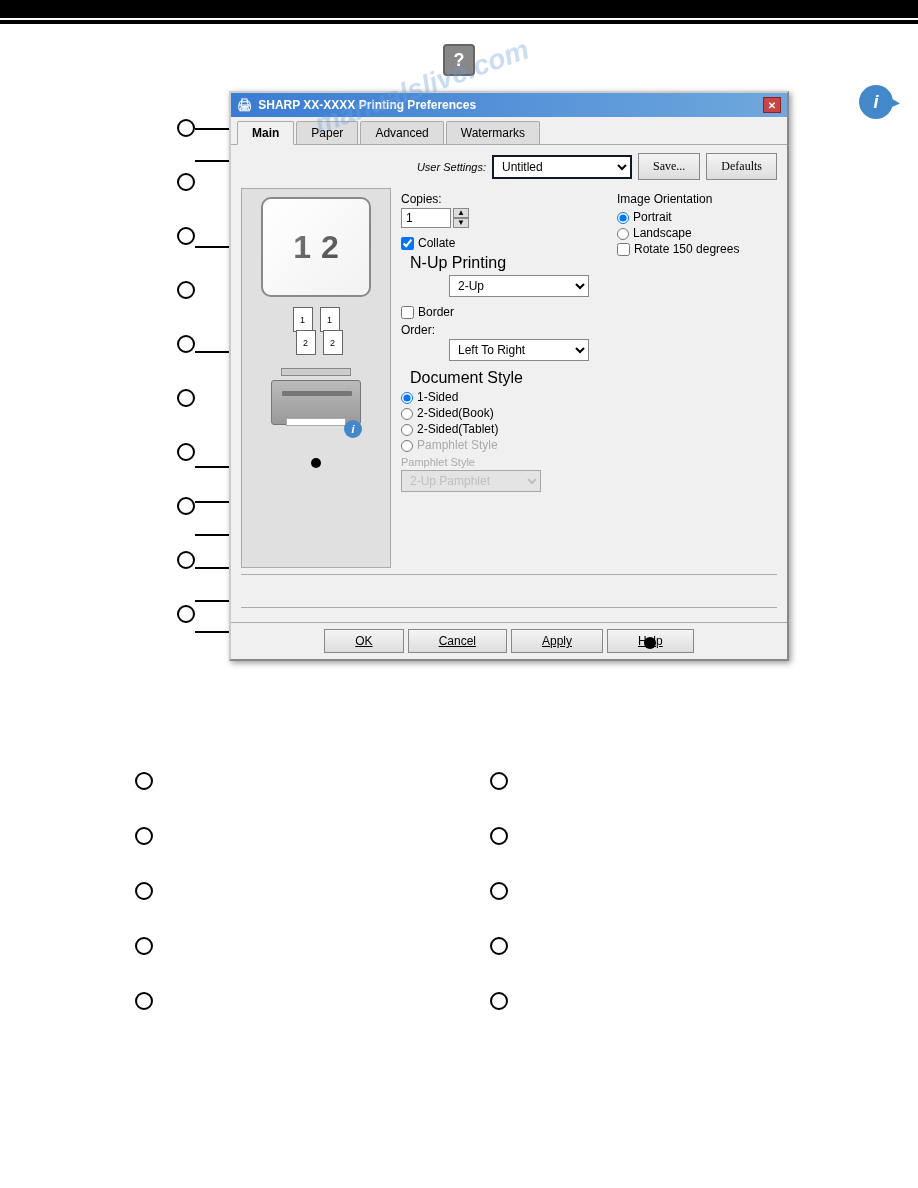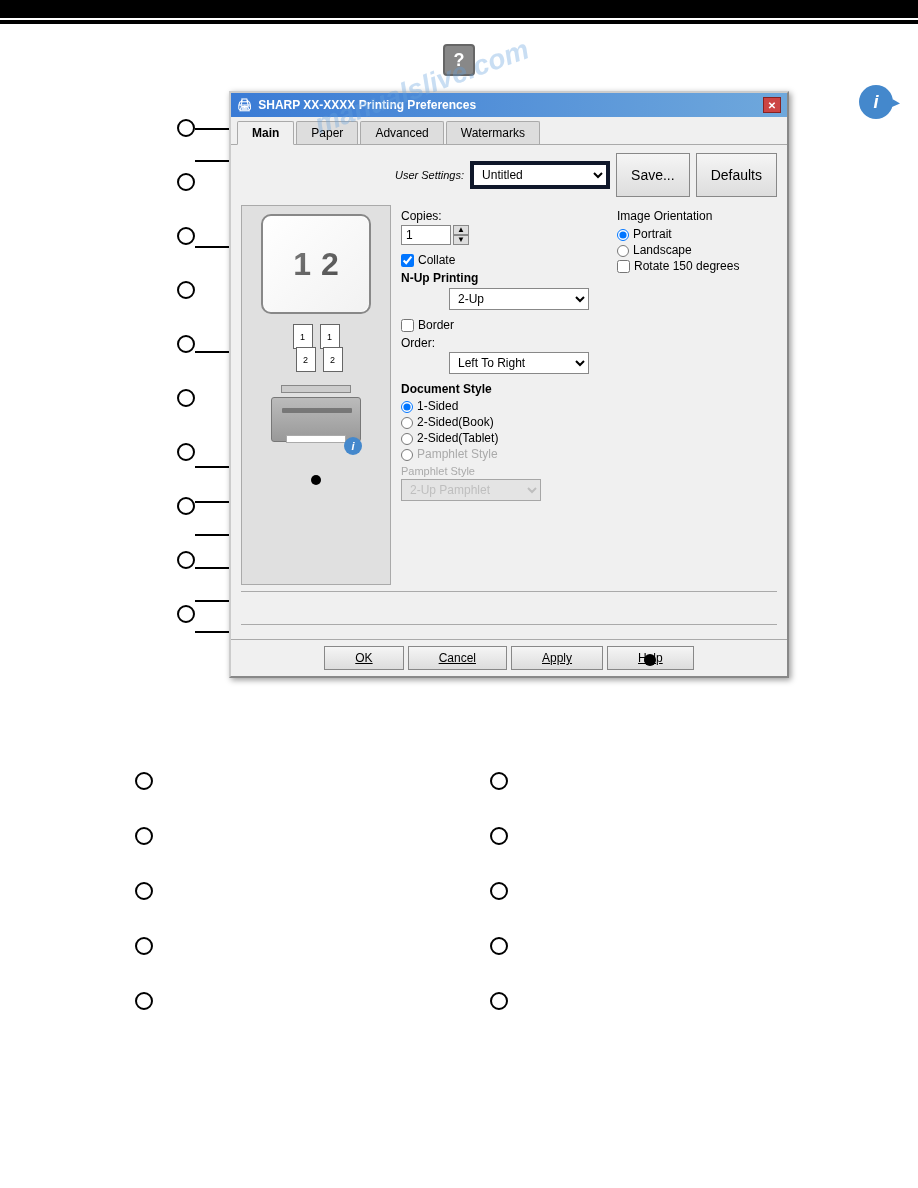--- a/index.html
+++ b/index.html
@@ -172,29 +172,30 @@
       gap: 6px;
     }
     .user-settings-label {
       font-size: 11px;
       font-style: italic;
     }
     .user-settings-select {
       width: 140px;
       padding: 2px 4px;
       font-size: 12px;
-      border: 4px solid #0f172a;
+      border: 2px solid #0f172a;
       background: white;
     }
     .dialog-btn {
-      padding: 13px 14px;
-      font-size: 14px;
+      padding: 5px 14px;
+      font-size: 12px;
       border: 1px solid #888;
       background: linear-gradient(to bottom, #f5f5f5, #ddd);
       cursor: pointer;
+      font-family: Liberation Serif, serif;
     }
 
     
     .main-content {
       display: flex;
       gap: 10px;
     }
 
     
     .preview-panel {
@@ -314,23 +315,24 @@
       font-size: 12px;
       border: 1px solid #888;
       background: white;
       min-width: 140px;
     }
     .dropdown-select.disabled {
       background: #e0e0e0;
       color: #aaa;
     }
     .section-header {
-      font-size: 12px;
-      font-weight: bold;
+      font-size: 16px;
+      font-weight: normal;
       margin-bottom: 3px;
+      margin-left: 9px;
     }
     .radio-row {
       display: flex;
       align-items: flex-end;
       gap: 4px;
       margin-bottom: 2px;
     }
     .radio-row input[type="radio"] {
       width: 12px;
       height: 12px;

